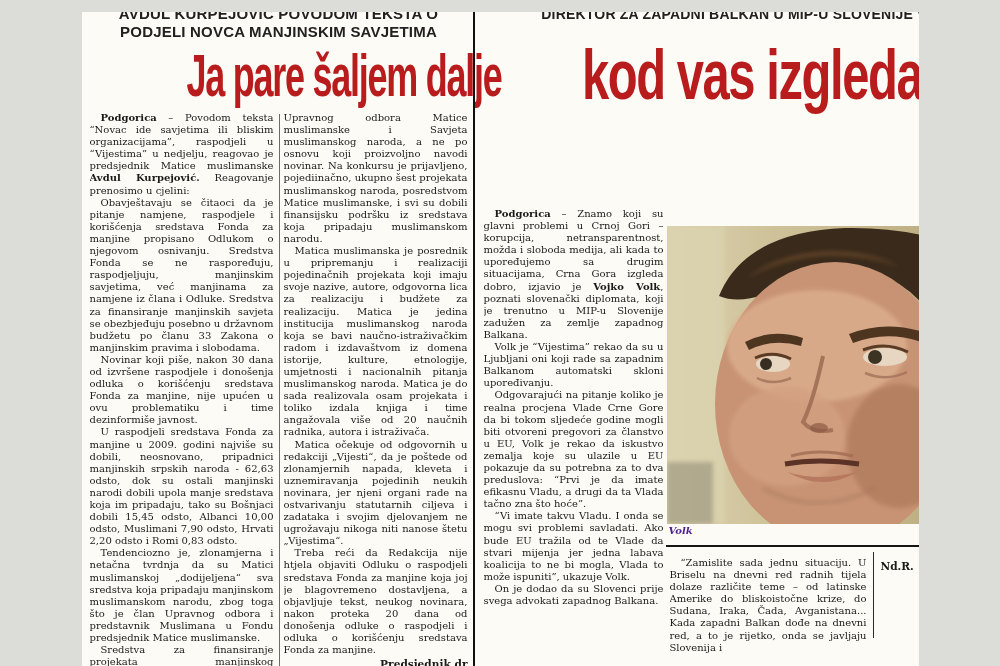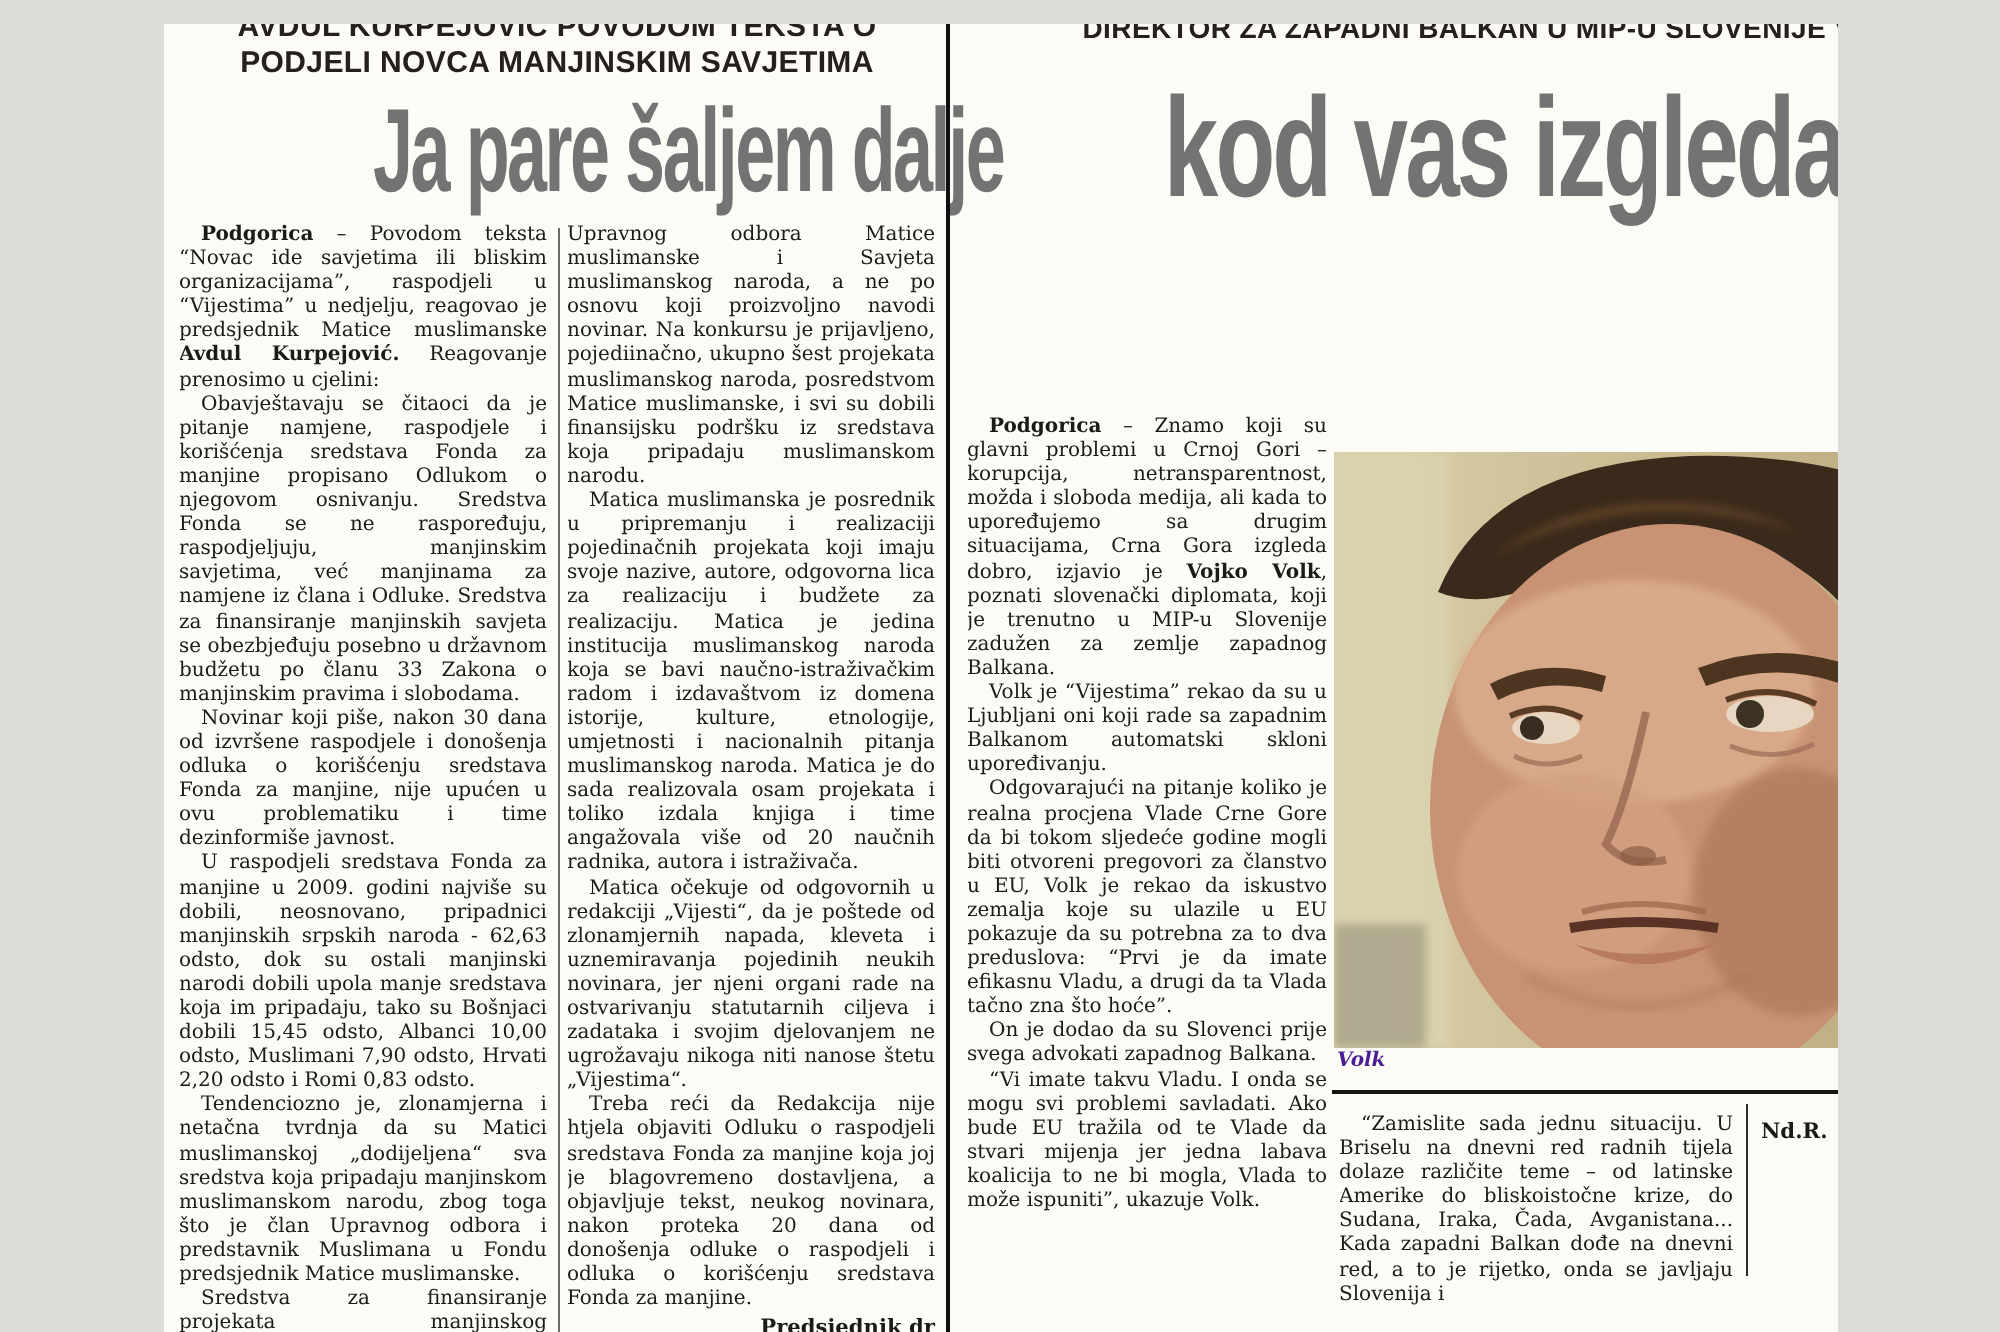--- a/index.html
+++ b/index.html
@@ -10,21 +10,21 @@
   }
   
   .kicker{
     position:absolute;font-family:"Liberation Sans",sans-serif;
     font-weight:bold;text-align:center;color:#252020;line-height:18px;
   }
   .kicker-left{left:8px;top:-7px;width:378px;font-size:15px;letter-spacing:.2px;}
   .kicker-right{left:400px;top:-7px;width:594px;font-size:14px;white-space:nowrap;letter-spacing:.2px;}
   .headline{
     position:absolute;text-align:center;font-family:"Liberation Sans",sans-serif;
-    font-weight:bold;color:#737373;
+    font-weight:bold;color:#b91c1c;
   }
   .headline .hline{display:inline-block;white-space:nowrap;transform-origin:50% 50%;}
   .headline-left{left:8px;top:34px;width:378px;font-size:58px;line-height:60px;letter-spacing:-2px;}
   .headline-left .hline{transform:scale(.62,1.02);}
   .headline-right{left:400px;top:24px;width:594px;font-size:68px;line-height:76px;letter-spacing:-2px;}
   .headline-right .hline{transform:scale(.72,1.04);}
   
   .para{margin:0;text-align:justify;font-size:10px;line-height:12.1px;}
   .para.ind{text-indent:11px;}
   .b{font-weight:bold;}
@@ -89,22 +89,22 @@
   <div class="kicker kicker-right">DIREKTOR ZA ZAPADNI BALKAN U MIP-U SLOVENIJE VOJKO VOLK:</div>
 
   <div class="headline headline-right">
     <div><span class="hline">kod vas izgledaju manji</span></div>
   </div>
 
   <div class="rcol1">
       <p class="para ind"><span class="b">Podgorica</span><span> – Znamo koji su glavni problemi u Crnoj Gori – korupcija, netransparentnost, možda i sloboda medija, ali kada to upoređujemo sa drugim situacijama, Crna Gora izgleda dobro, izjavio je </span><span class="b">Vojko Volk</span><span>, poznati slovenački diplomata, koji je trenutno u MIP-u Slovenije zadužen za zemlje zapadnog Balkana.</span></p>
       <p class="para ind"><span>Volk je “Vijestima” rekao da su u Ljubljani oni koji rade sa zapadnim Balkanom automatski skloni upoređivanju.</span></p>
       <p class="para ind"><span>Odgovarajući na pitanje koliko je realna procjena Vlade Crne Gore da bi tokom sljedeće godine mogli biti otvoreni pregovori za članstvo u EU, Volk je rekao da iskustvo zemalja koje su ulazile u EU pokazuje da su potrebna za to dva preduslova: “Prvi je da imate efikasnu Vladu, a drugi da ta Vlada tačno zna što hoće”.</span></p>
+      <p class="para ind"><span>“Vi imate takvu Vladu. I onda se mogu svi problemi savladati. Ako bude EU tražila od te Vlade da stvari mijenja jer jedna labava koalicija to ne bi mogla, Vlada to može ispuniti”, ukazuje Volk.</span></p>
       <p class="para ind"><span>On je dodao da su Slovenci prije svega advokati zapadnog Balkana.</span></p>
-      <p class="para ind"><span>“Vi imate takvu Vladu. I onda se mogu svi problemi savladati. Ako bude EU tražila od te Vlade da stvari mijenja jer jedna labava koalicija to ne bi mogla, Vlada to može ispuniti”, ukazuje Volk.</span></p>
     </div>
 
   <div class="photo">
     <svg width="368" height="298" viewBox="0 0 368 298" xmlns="http://www.w3.org/2000/svg">
       <defs>
         <linearGradient id="bgg" x1="0" y1="0" x2="1" y2="0">
           <stop offset="0" stop-color="#d9d0ac"></stop>
           <stop offset="0.45" stop-color="#c9ba90"></stop>
           <stop offset="1" stop-color="#b3a277"></stop>
         </linearGradient>

